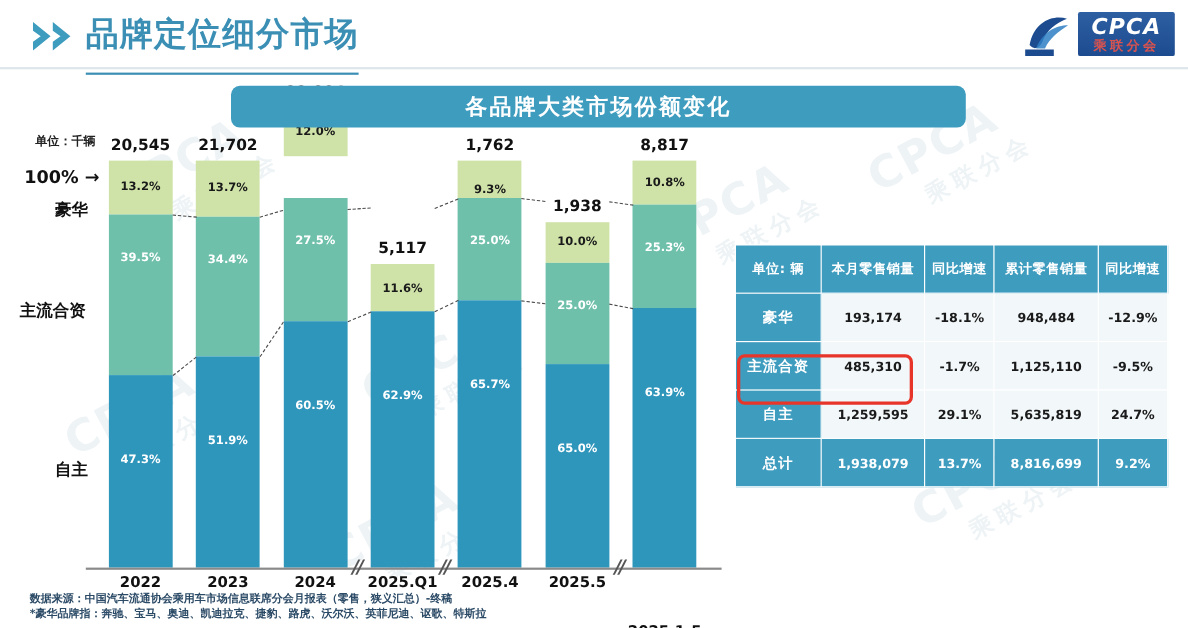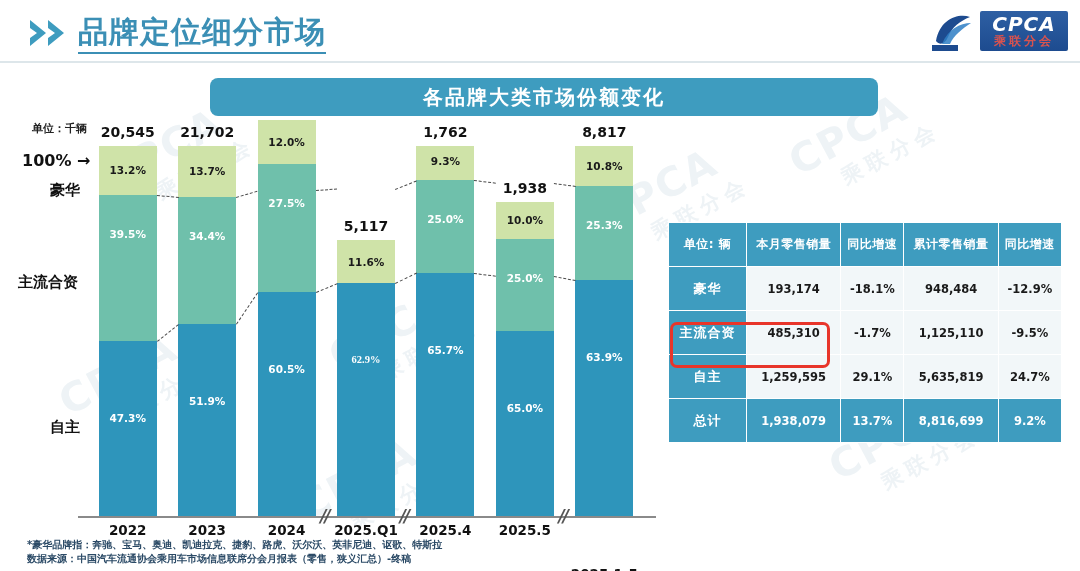--- a/index.html
+++ b/index.html
@@ -26,21 +26,21 @@
   .wm-e { left: 790px;  top: 105px; }
   .wm-f { left: 300px;  top: 450px; }
   .wm-g { left: 830px;  top: 410px; }
 
   
   .hdr { position: absolute; left: 0; top: 0; width: 1080px; height: 62px; z-index: 5; }
   .chev { position: absolute; left: 28px; top: 18px; width: 46px; height: 30px; }
   .page-title {
     position: absolute; left: 78px; top: 14px;
     font-size: 30px; font-weight: bold; color: #3b8fb5;
-    border-bottom: 2px solid #3b8fb5; padding-bottom: 2px; line-height: 36px;
+    border-bottom: 2px solid #3b8fb5; padding-bottom: 16px; line-height: 36px;
     letter-spacing: 1px;
   }
   .hdr-rule { position: absolute; left: 0; top: 61px; width: 1080px; height: 2px; background: #dde6ea; }
 
   
   .logo { position: absolute; right: 10px; top: 9px; width: 140px; height: 44px; }
   .logo-mark { position: absolute; left: 0; top: 2px; width: 48px; height: 40px; }
   .logo-box {
     position: absolute; left: 50px; top: 2px; width: 88px; height: 40px;
     background: linear-gradient(180deg,#2e5fa3 0%, #1d4b8f 100%);
@@ -201,40 +201,40 @@
           </div>
           <div class="seg seg-own" style="height: 192.03px;">
             <span class="seg-lbl" style="top: 72px;">51.9%</span>
           </div>
         </div>
         <div class="bar-col" style="left: 169.571px;">
           <div class="bar-total" style="top: -22px;">22,884</div>
           <div class="seg seg-lux" style="height: 44.4px;">
             <span class="seg-lbl" style="top: 17.2px;">12.0%</span>
           </div>
-          <div class="seg seg-joint" style="height: 128px;">
+          <div class="seg seg-joint" style="height: 112px; margin-top: 38px;">
             <span class="seg-lbl" style="top: 34px;">27.5%</span>
           </div>
           <div class="seg seg-own" style="height: 223.85px;">
             <span class="seg-lbl" style="top: 72px; text-align: center;">60.5%</span>
           </div>
         </div>
         <div class="bar-col" style="left: 249px;">
           <div class="bar-total" style="top: -22px;">5,117</div>
           <div class="seg seg-lux" style="height: 42.92px;">
             <span class="seg-lbl" style="top: 16.46px;">11.6%</span>
           </div>
-          <div class="seg seg-own" style="height: 232.73px; font-family: Liberation Serif, serif;">
+          <div class="seg seg-own" style="height: 232.73px;">
             <span class="seg-lbl" style="top: 72px;">62.9%</span>
           </div>
         </div>
         <div class="bar-col" style="left: 328.429px;">
           <div class="bar-total" style="top: -22px;">1,762</div>
           <div class="seg seg-lux" style="height: 34.41px;">
-            <span class="seg-lbl" style="top: 10px;">9.3%</span>
+            <span class="seg-lbl" style="top: 21px;">9.3%</span>
           </div>
           <div class="seg seg-joint" style="height: 92.5px;">
             <span class="seg-lbl" style="top: 34px;">25.0%</span>
           </div>
           <div class="seg seg-own" style="height: 243.09px;">
             <span class="seg-lbl" style="top: 72px;">65.7%</span>
           </div>
         </div>
         <div class="bar-col" style="left: 407.857px;">
           <div class="bar-total" style="top: -22px;">1,938</div>
@@ -328,17 +328,17 @@
             <td class="val">13.7%</td>
             <td class="val">8,816,699</td>
             <td class="val">9.2%</td>
           </tr>
         </tbody>
     </table>
     <div class="hl-box"></div>
   </div>
 
   <div class="foot">
+    <div>数据来源：中国汽车流通协会乘用车市场信息联席分会月报表（零售，狭义汇总）-终稿</div>
     <div>*豪华品牌指：奔驰、宝马、奥迪、凯迪拉克、捷豹、路虎、沃尔沃、英菲尼迪、讴歌、特斯拉</div>
-    <div>数据来源：中国汽车流通协会乘用车市场信息联席分会月报表（零售，狭义汇总）-终稿</div>
   </div>
 
 </div>
 
 </body></html>

